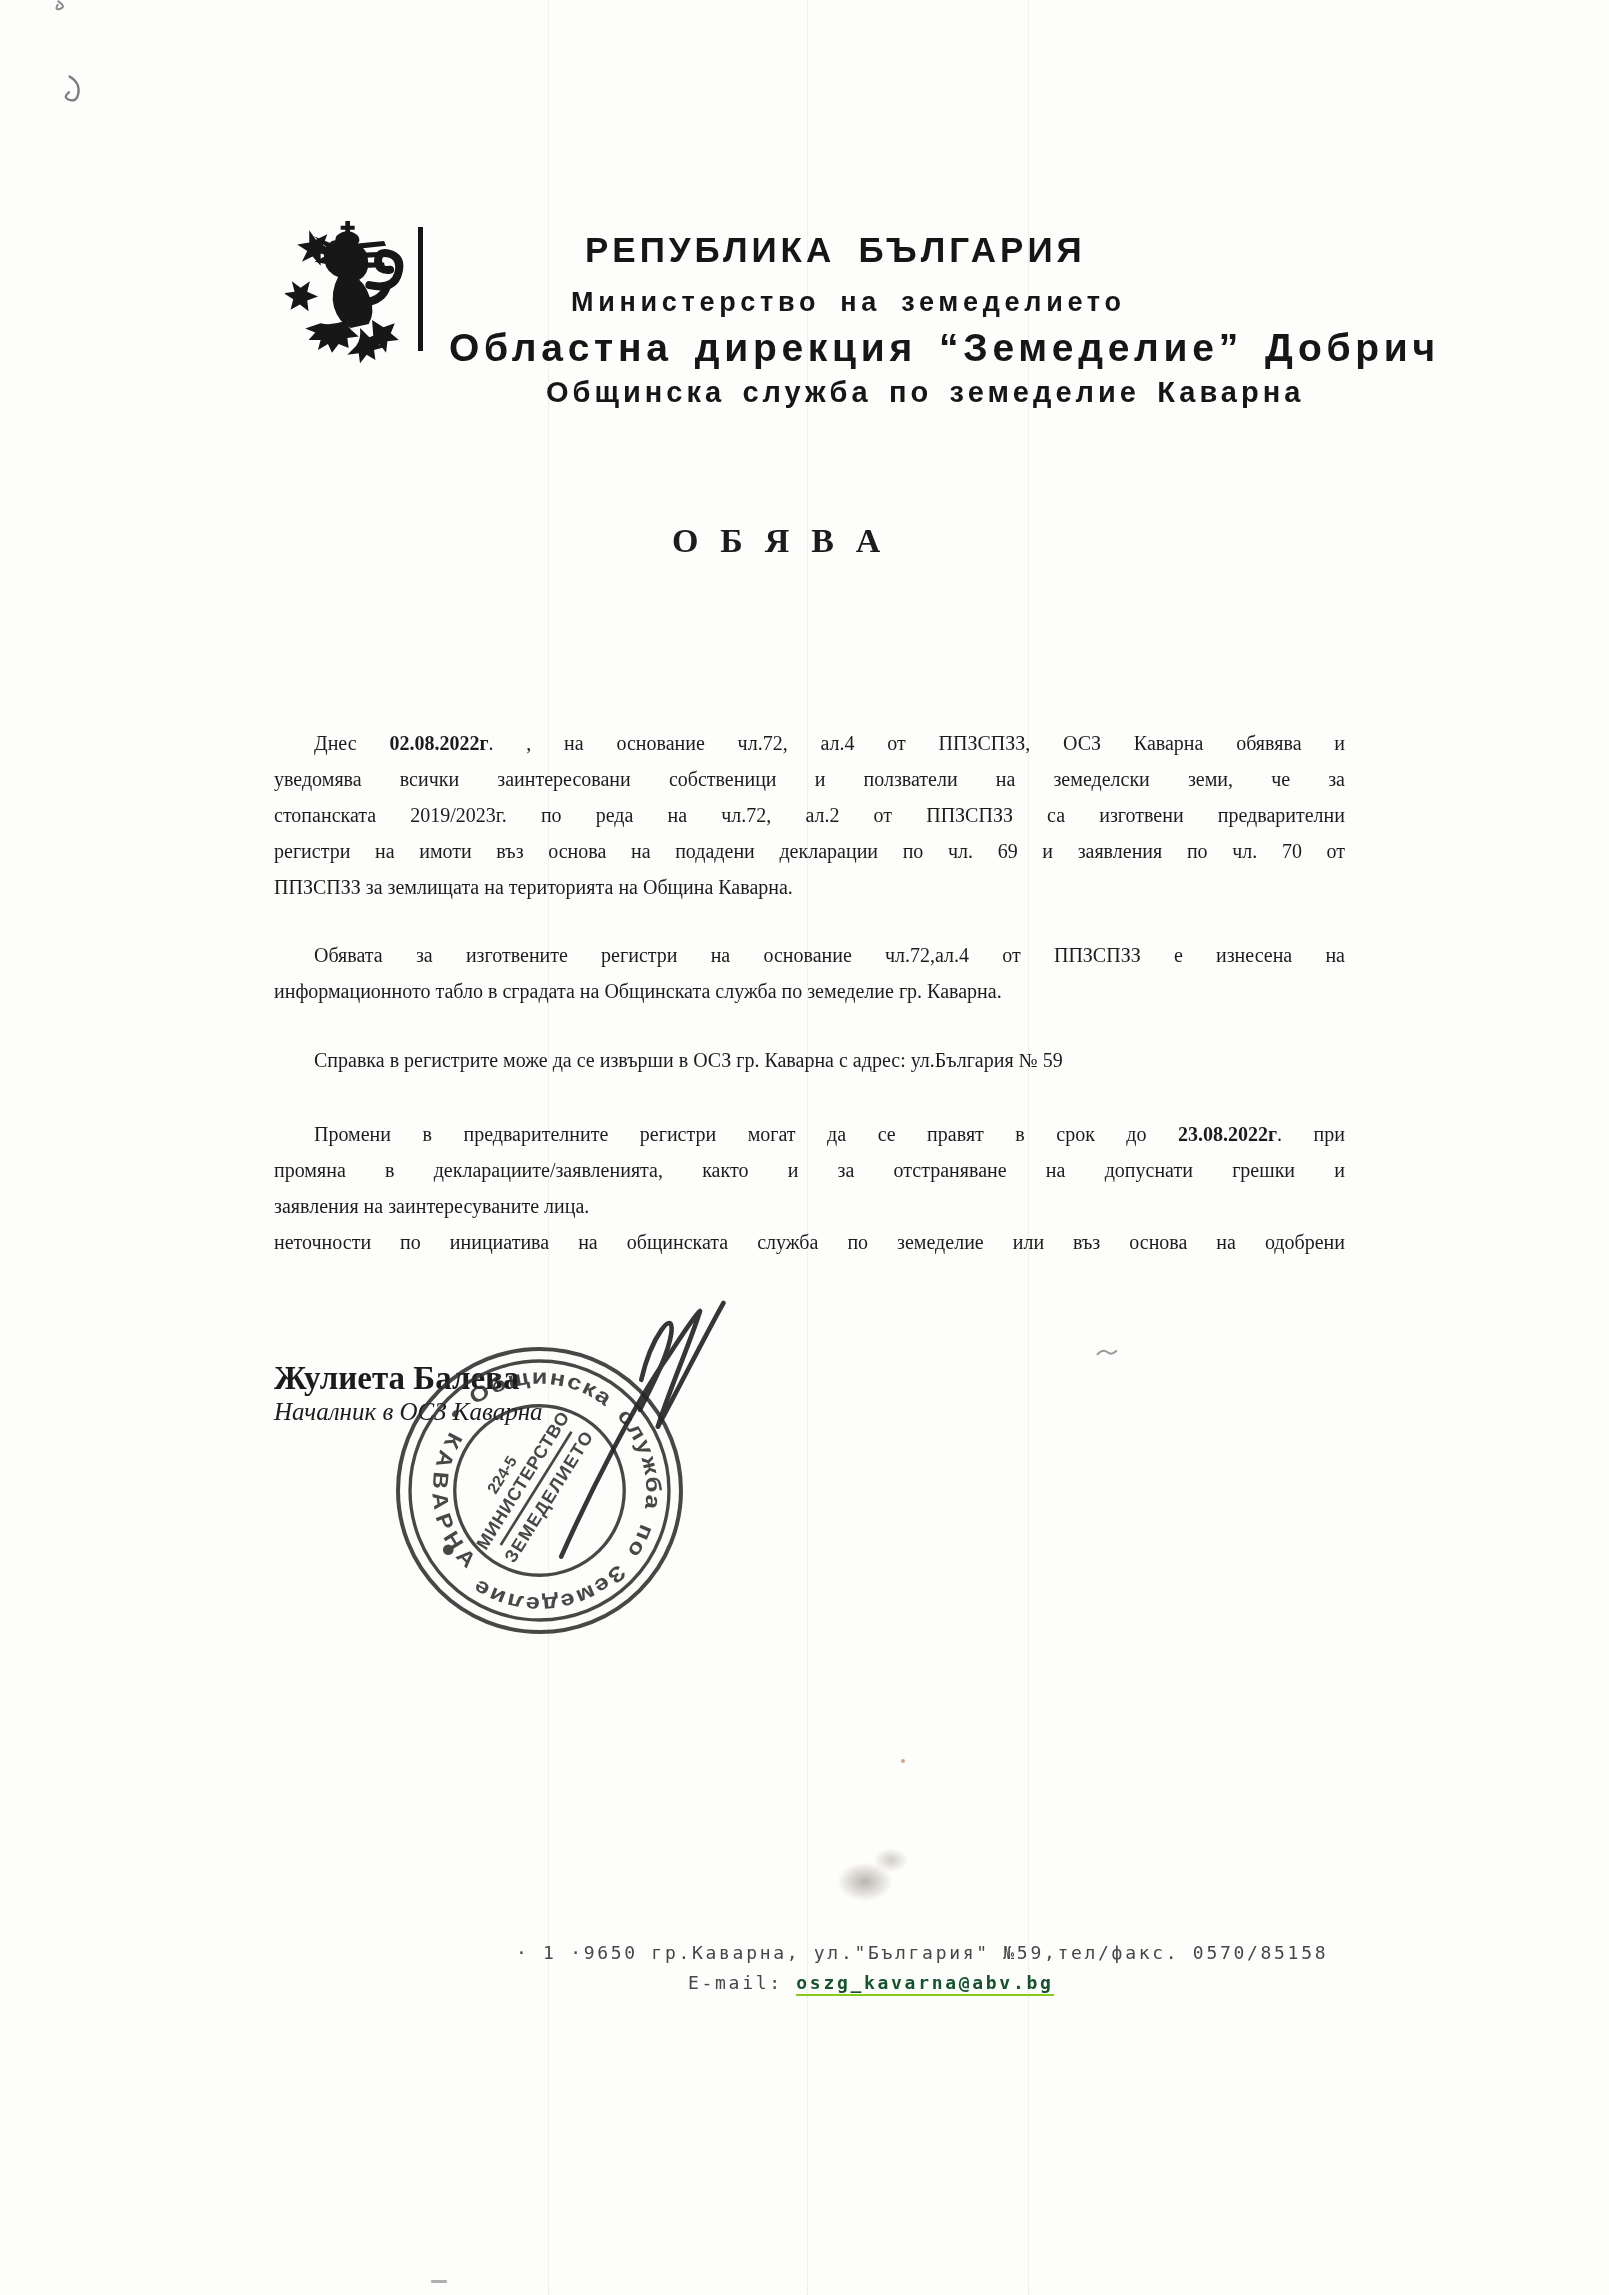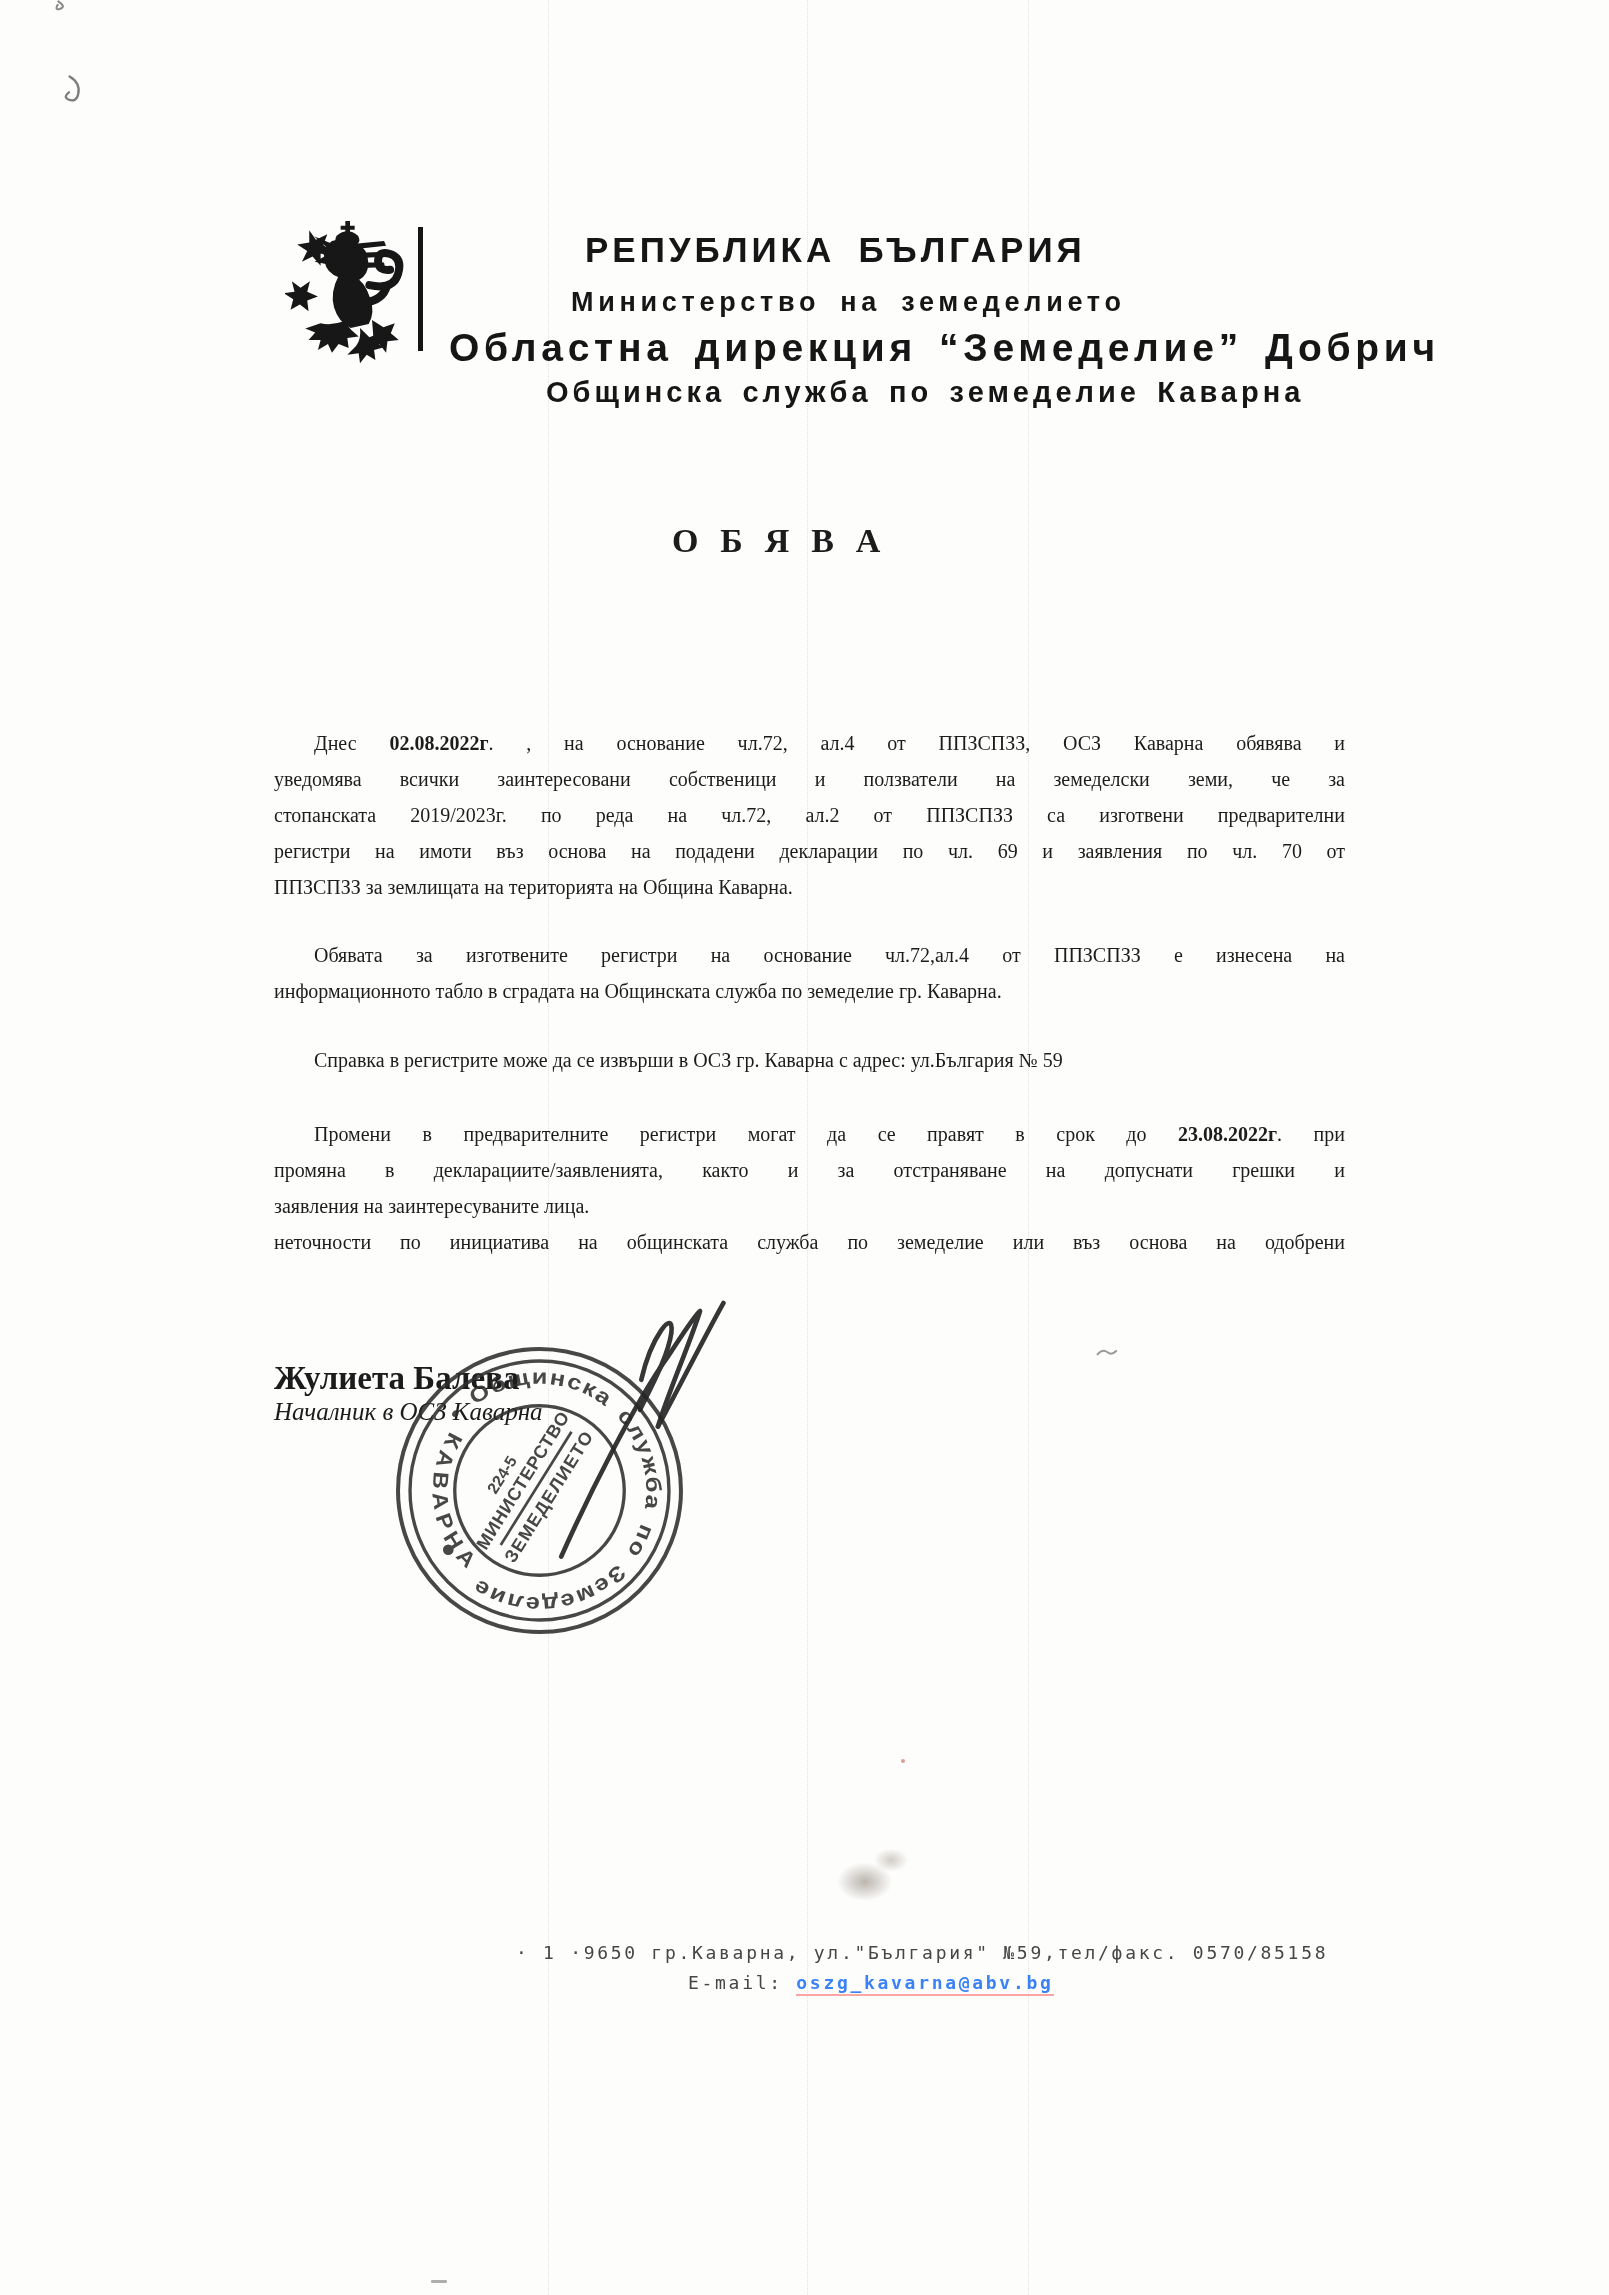--- a/index.html
+++ b/index.html
@@ -30,21 +30,21 @@
   .line.ind{padding-left:40px;}
   .line b{font-weight:bold;}
   
   .sig-name{position:absolute;left:274px;top:1362px;font-size:33px;font-weight:bold;line-height:1;}
   .sig-role{position:absolute;left:274px;top:1399px;font-size:25px;font-style:italic;line-height:1;}
   
   .footer-line{position:absolute;font-family:"DejaVu Sans Mono",monospace;
                font-size:18px;letter-spacing:2.7px;color:#464646;white-space:nowrap;line-height:1.3;}
   .f1{left:516px;top:1941px;}
   .f2{left:688px;top:1971px;}
-  .email{font-weight:bold;color:#3b82f6;border-bottom:2px solid #fca5a5;padding-bottom:1.3px;}
+  .email{font-weight:bold;color:#14532d;border-bottom:2px solid #84cc16;padding-bottom:1.3px;}
   
   .smudge{position:absolute;left:829px;top:1834px;width:94px;height:77px;filter:blur(0.7px);
     background:
       radial-gradient(ellipse 42% 36% at 38% 62%, rgba(105,92,78,.45), rgba(105,92,78,0) 70%),
       radial-gradient(ellipse 26% 22% at 66% 34%, rgba(118,104,88,.32), rgba(118,104,88,0) 70%);}
   .red-dot{position:absolute;left:901px;top:1759px;width:4px;height:4px;border-radius:50%;
            background:rgba(190,82,60,.55);}
   .bottom-dash{position:absolute;left:431px;top:2280px;width:16px;height:3.3px;border-radius:1.3px;
                background:rgba(95,95,95,.5);}
 </style>

